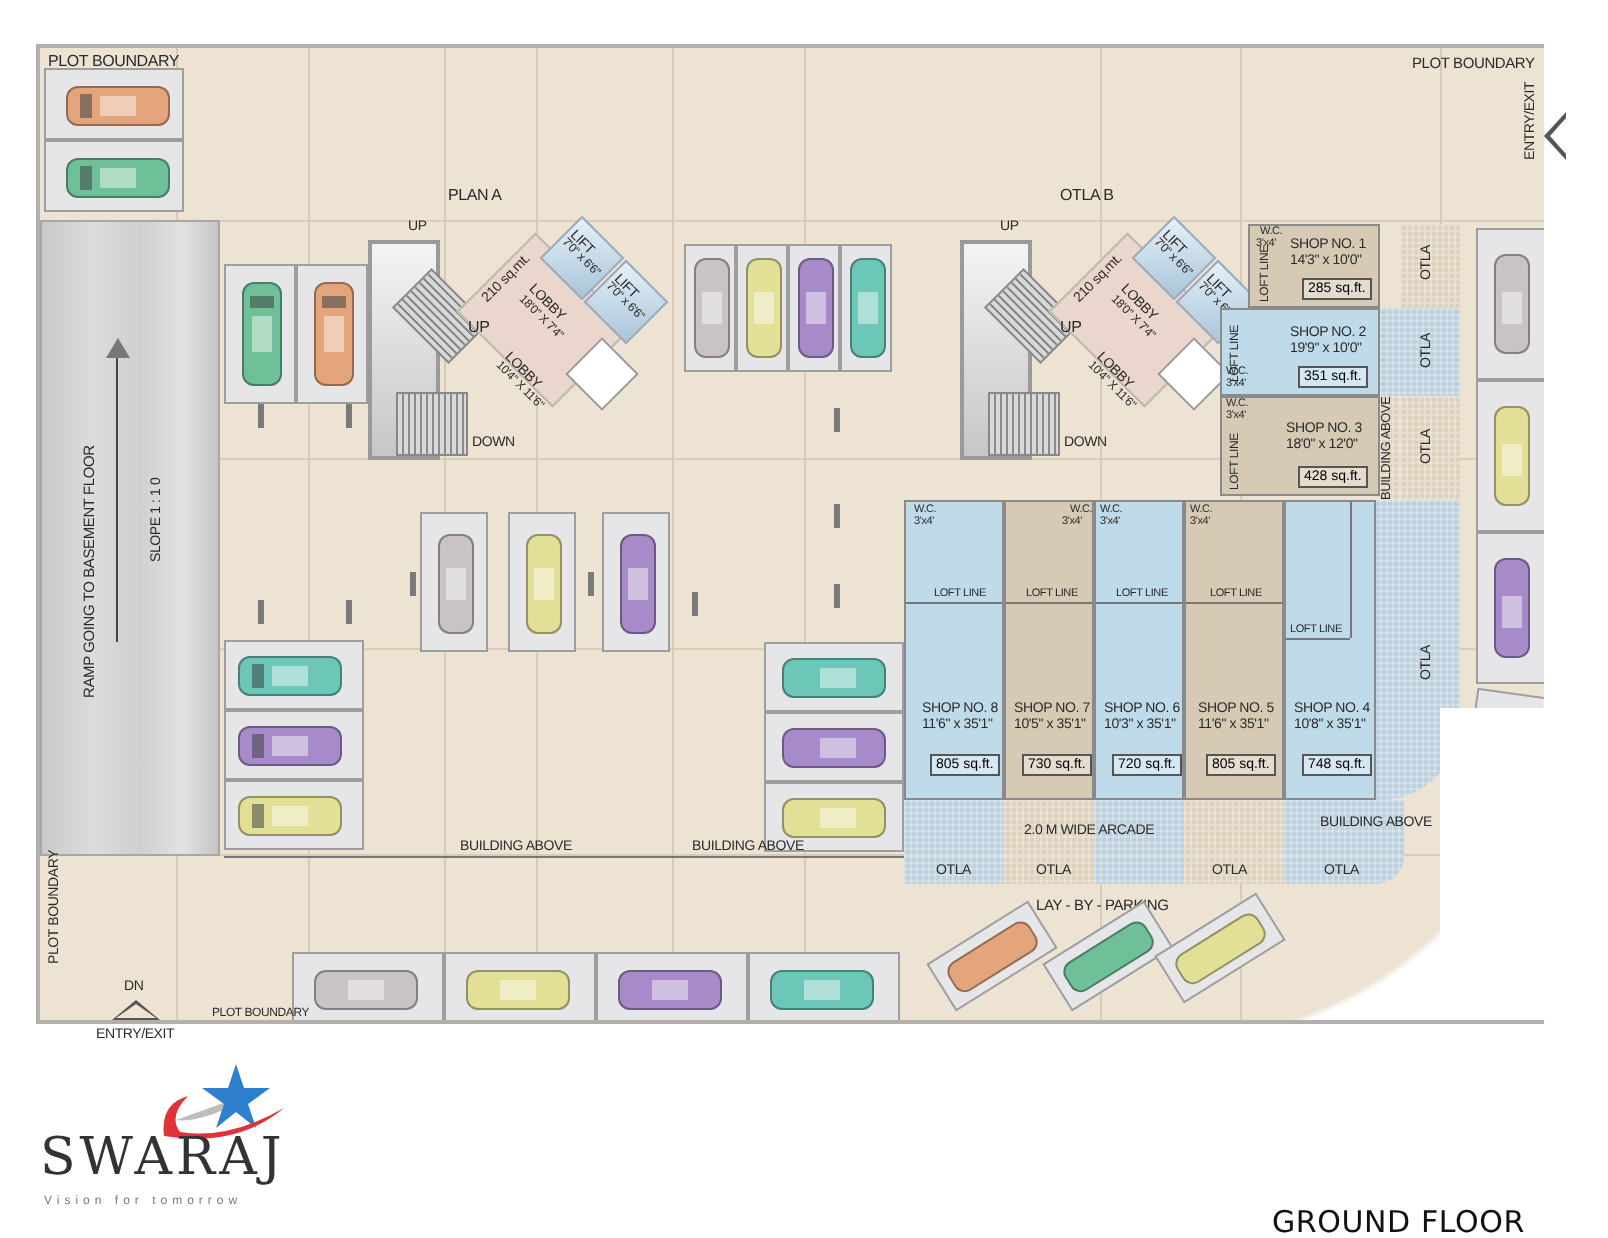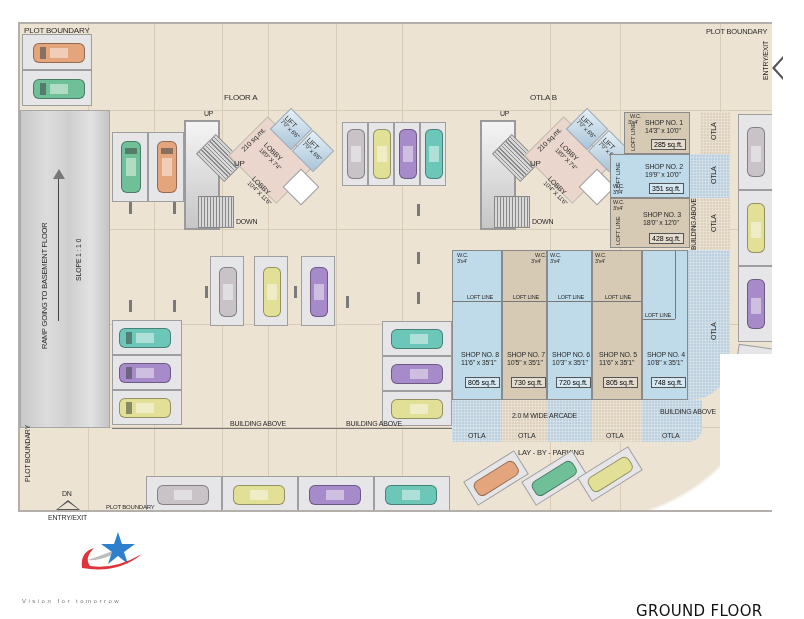--- a/index.html
+++ b/index.html
@@ -103,21 +103,21 @@
       </div>
   </div>
   <div class="bay" style="left:92px;top:366px;width:70px;height:35px">
     <div class="car" style="left:6px;top:7px;width:52px;height:20px;background:#e2df96">
         <div class="ws" style="left:6px;top:3px;width:6px;height:12px"></div>
         <div class="roof" style="left:16px;top:4px;width:18px;height:10px"></div>
       </div>
   </div>
 
   <div class="core" style="left:164px;top:70px;width:150px;height:140px">
-    <div class="lbl" style="left:40px;top:0;font-size:8px">FLOOR  A</div>
+    <div class="lbl" style="left:40px;top:0;font-size:8px">PLAN  A</div>
     <div class="staircore" style="left:0;top:26px;width:36px;height:110px"></div>
     <div class="stair" style="left:14px;top:102px;width:36px;height:32px"></div>
     <div class="stair" style="left:22px;top:44px;width:28px;height:40px;transform:rotate(-45deg)"></div>
     <div class="lobby" style="left:54px;top:38px;width:68px;height:56px;transform:rotate(45deg)"></div>
     <div class="lift" style="left:92px;top:20px;width:30px;height:30px;transform:rotate(45deg)"></div>
     <div class="lift" style="left:114px;top:42px;width:30px;height:30px;transform:rotate(45deg)"></div>
     <div class="abs" style="left:104px;top:80px;width:26px;height:26px;transform:rotate(45deg);background:#fff;border:1px solid #999"></div>
     <div class="lbl" style="left:20px;top:16px">UP</div>
     <div class="lbl" style="left:50px;top:66px;font-size:8px">UP</div>
     <div class="lbl" style="left:52px;top:124px">DOWN</div>
@@ -396,16 +396,17 @@
 
 <div class="lbl" style="left:48px;top:514px;font-size:7px">ENTRY/EXIT</div>
 
 <div class="abs" style="left:18px;top:530px;width:130px;height:80px">
   <svg width="130" height="50" viewBox="0 0 130 50">
     <path d="M70 30 Q85 32 115 14 Q92 22 70 30 Z" fill="#bdbdbd"></path>
     <path d="M68 34 Q70 14 84 22 L110 6 L96 28 Q80 40 68 34 Z" fill="none"></path>
     <polygon points="100,2 104,14 117,14 106,22 110,34 100,26 90,34 94,22 83,14 96,14" fill="#2f7fcf"></polygon>
     <path d="M64 38 Q62 22 76 18 Q66 28 72 36 Q96 40 124 24 Q100 44 64 38 Z" fill="#e0323a"></path>
   </svg>
+  <div class="logo-text" style="left:2px;top:34px">SWARAJ</div>
   <div class="tagline" style="left:4px;top:68px">Vision for tomorrow</div>
 </div>
 
 <div class="title" style="left:636px;top:562px">GROUND FLOOR PLAN</div>
 
 </body></html>

